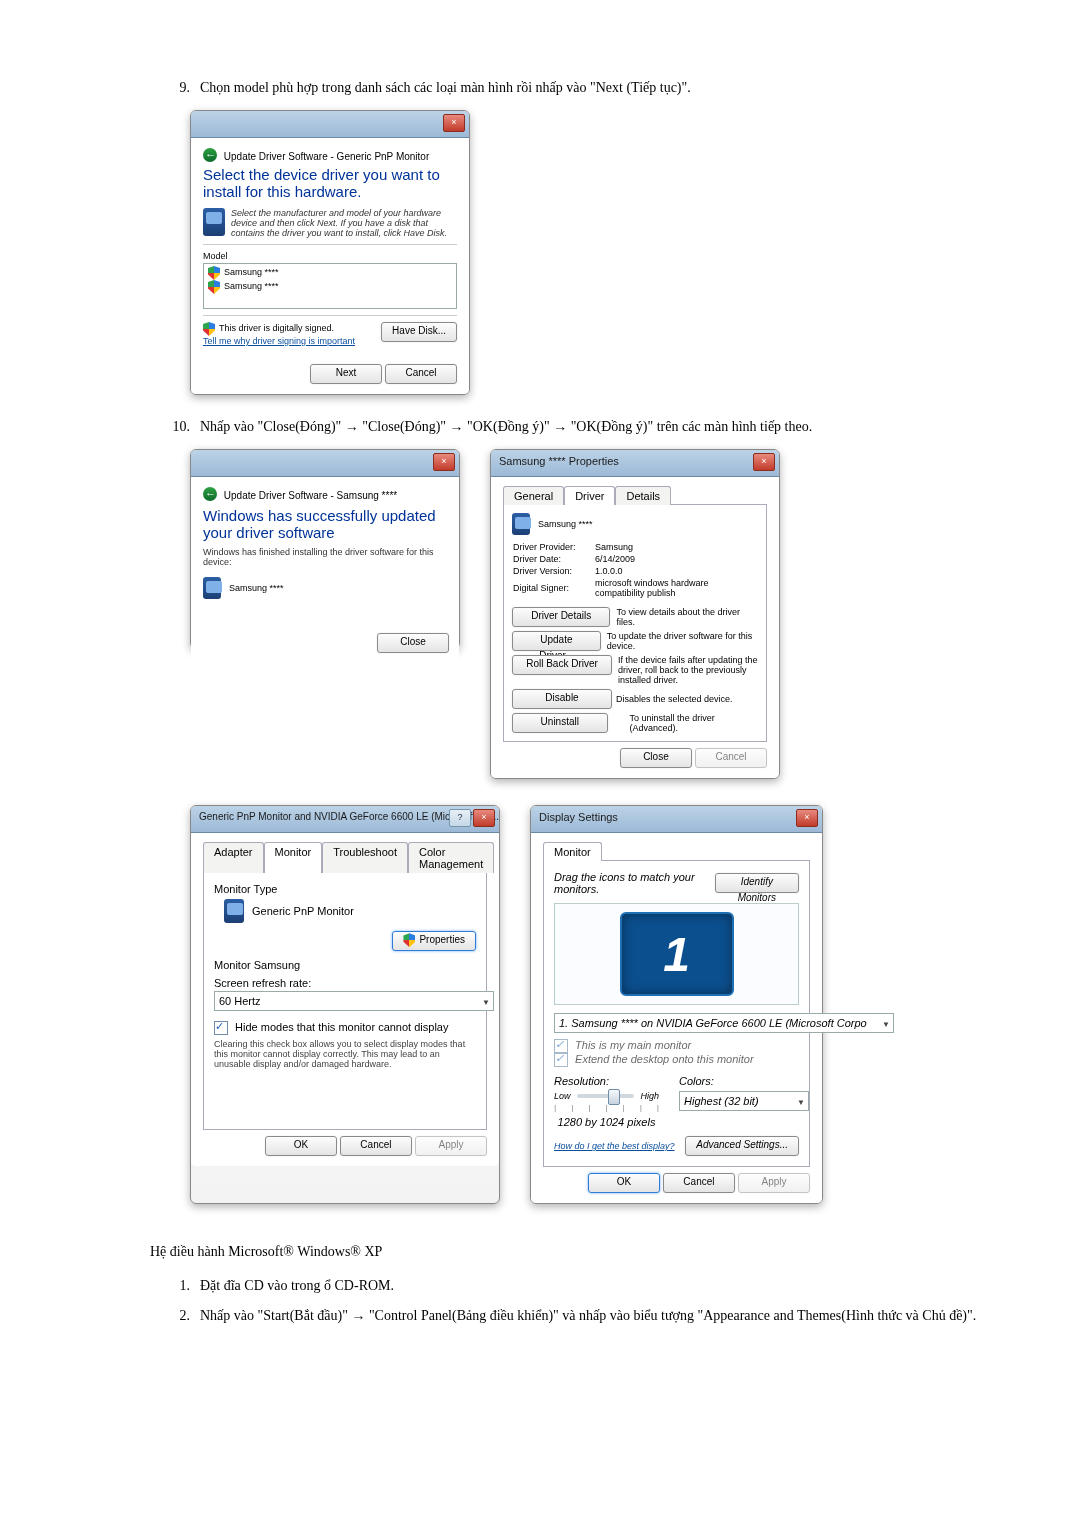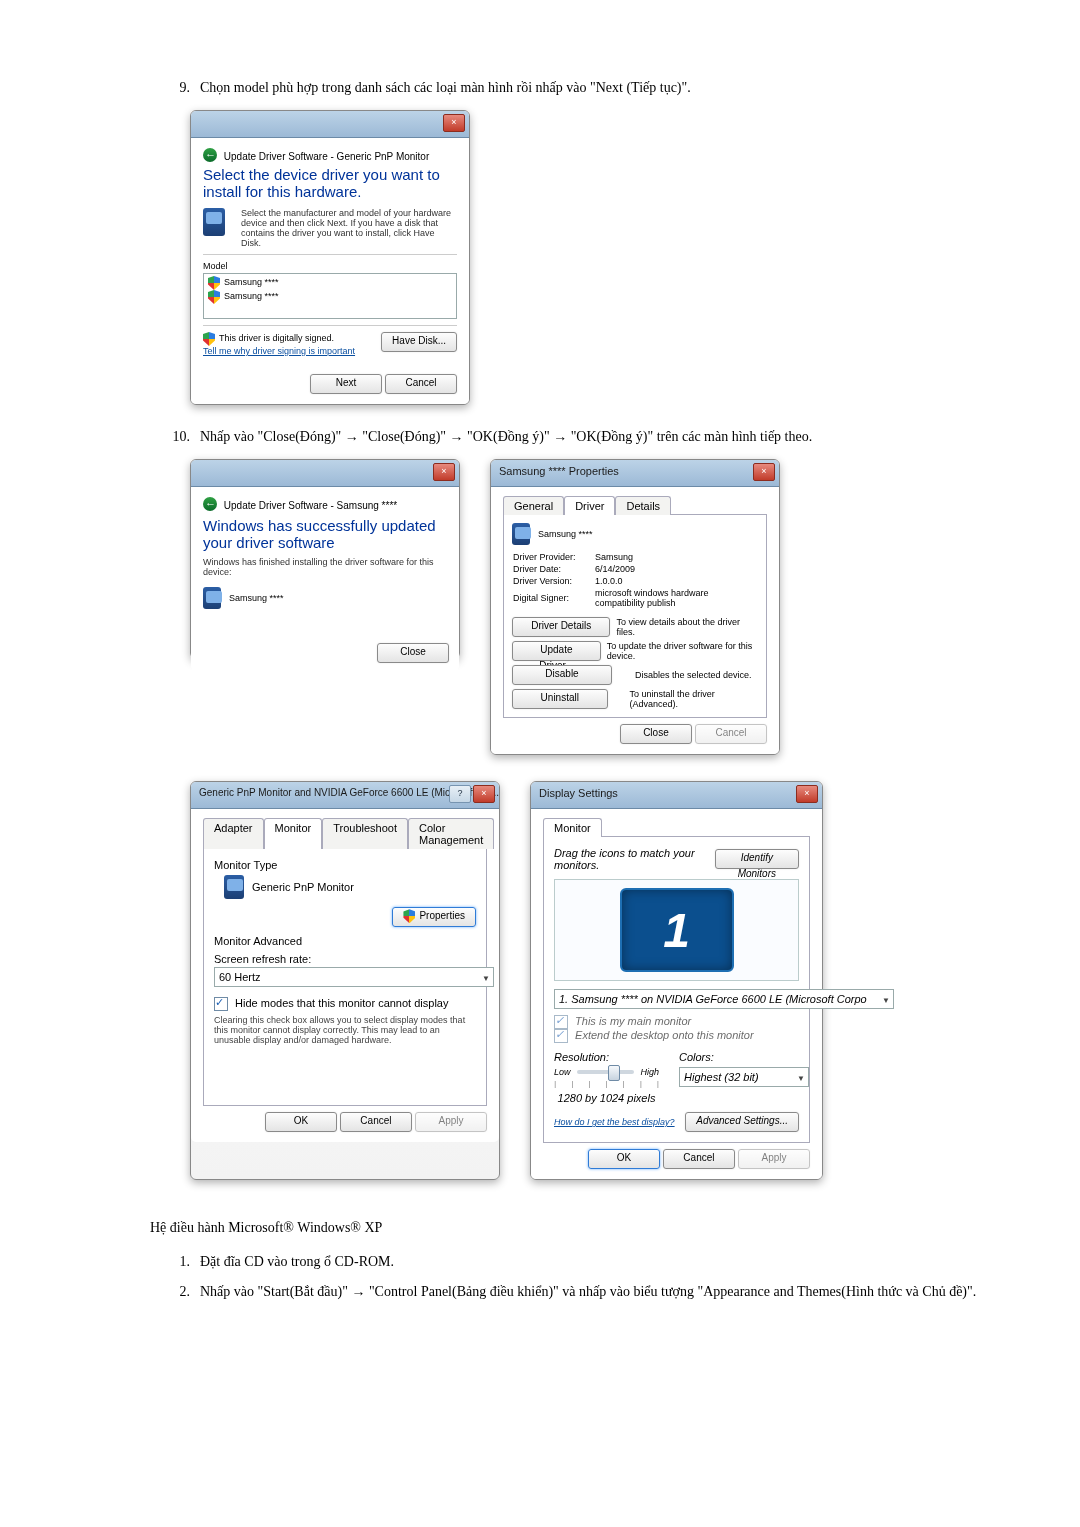--- a/index.html
+++ b/index.html
@@ -128,21 +128,21 @@
         <div class="wbtns">
           <div class="wbtn red">×</div>
         </div>
       </div>
       <div class="body">
         <div style="font-size:10px;margin-bottom:0;">
           <span class="vistaicon"></span>
           <span>Update Driver Software - Generic PnP Monitor</span>
         </div>
         <div class="label-g" style="margin:4px 0 8px 0;">Select the device driver you want to install for this hardware.</div>
-        <div style="display:flex;gap:16px;">
+        <div style="display:flex;gap:6px;font-style:italic;">
           <div class="driver-icon"></div>
           <div class="xs" style="flex:1;color:#333;">Select the manufacturer and model of your hardware device and then click Next. If you have a disk that contains the driver you want to install, click Have Disk.</div>
         </div>
         <hr class="hr">
         <div class="xs" style="margin-bottom:2px;">Model</div>
         <div style="border:1px solid #9aa;height:40px;padding:2px 4px;">
           <div class="xs"><span class="shield"></span><span>Samsung ****</span></div>
           <div class="xs"><span class="shield"></span><span>Samsung ****</span></div>
         </div>
         <hr class="hr">
@@ -231,21 +231,25 @@
             </table>
           <div style="margin-top:8px;">
             <div style="display:flex;gap:6px;align-items:center;margin-bottom:4px;">
               <span class="btn small" style="width:78px;">Driver Details</span>
               <span class="xs">To view details about the driver files.</span>
             </div>
             <div style="display:flex;gap:6px;align-items:center;margin-bottom:4px;">
               <span class="btn small" style="width:78px;">Update Driver...</span>
               <span class="xs">To update the driver software for this device.</span>
             </div>
-            <div style="display:flex;gap:23px;align-items:center;margin-bottom:4px;">
+            <div style="display:flex;gap:6px;align-items:flex-start;margin-bottom:4px;">
+              <span class="btn small" style="width:78px;">Roll Back Driver</span>
+              <span class="xs" style="flex:1;">If the device fails after updating the driver, roll back to the previously installed driver.</span>
+            </div>
+            <div style="display:flex;gap:4px;align-items:center;margin-bottom:4px;">
               <span class="btn small" style="width:78px;">Disable</span>
               <span class="xs">Disables the selected device.</span>
             </div>
             <div style="display:flex;gap:22px;align-items:center;justify-content:center;">
               <span class="btn small" style="width:78px;">Uninstall</span>
               <span class="xs">To uninstall the driver (Advanced).</span>
             </div>
           </div>
         </div>
         <div style="text-align:right;margin-top:6px;">
@@ -277,21 +281,21 @@
           <div>Monitor Type</div>
           <div style="display:flex;gap:8px;align-items:center;margin:4px 0 8px 10px;">
             <div class="driver-icon" style="width:20px;height:24px;"></div>
             <div>Generic PnP Monitor</div>
           </div>
           <div style="text-align:right;margin-bottom:8px;">
             <span class="btn small" style="border-color:#2f7bd6;box-shadow:0 0 3px #6bb0ff;">
               <span class="shield"></span><span>Properties</span>
             </span>
           </div>
-          <div>Monitor Advanced</div>
+          <div>Monitor Samsung</div>
           <div style="margin:6px 0 2px 0;">Screen refresh rate:</div>
           <div class="select" style="width:260px;"><span>60 Hertz</span></div>
           <div style="margin-top:10px;">
             <span class="chk on"></span>
             <span>Hide modes that this monitor cannot display</span>
           </div>
           <div class="xs" style="color:#444;margin-top:4px;">Clearing this check box allows you to select display modes that this monitor cannot display correctly. This may lead to an unusable display and/or damaged hardware.</div>
           <div style="height:50px;"></div>
         </div>
         <div style="text-align:right;margin-top:6px;">

